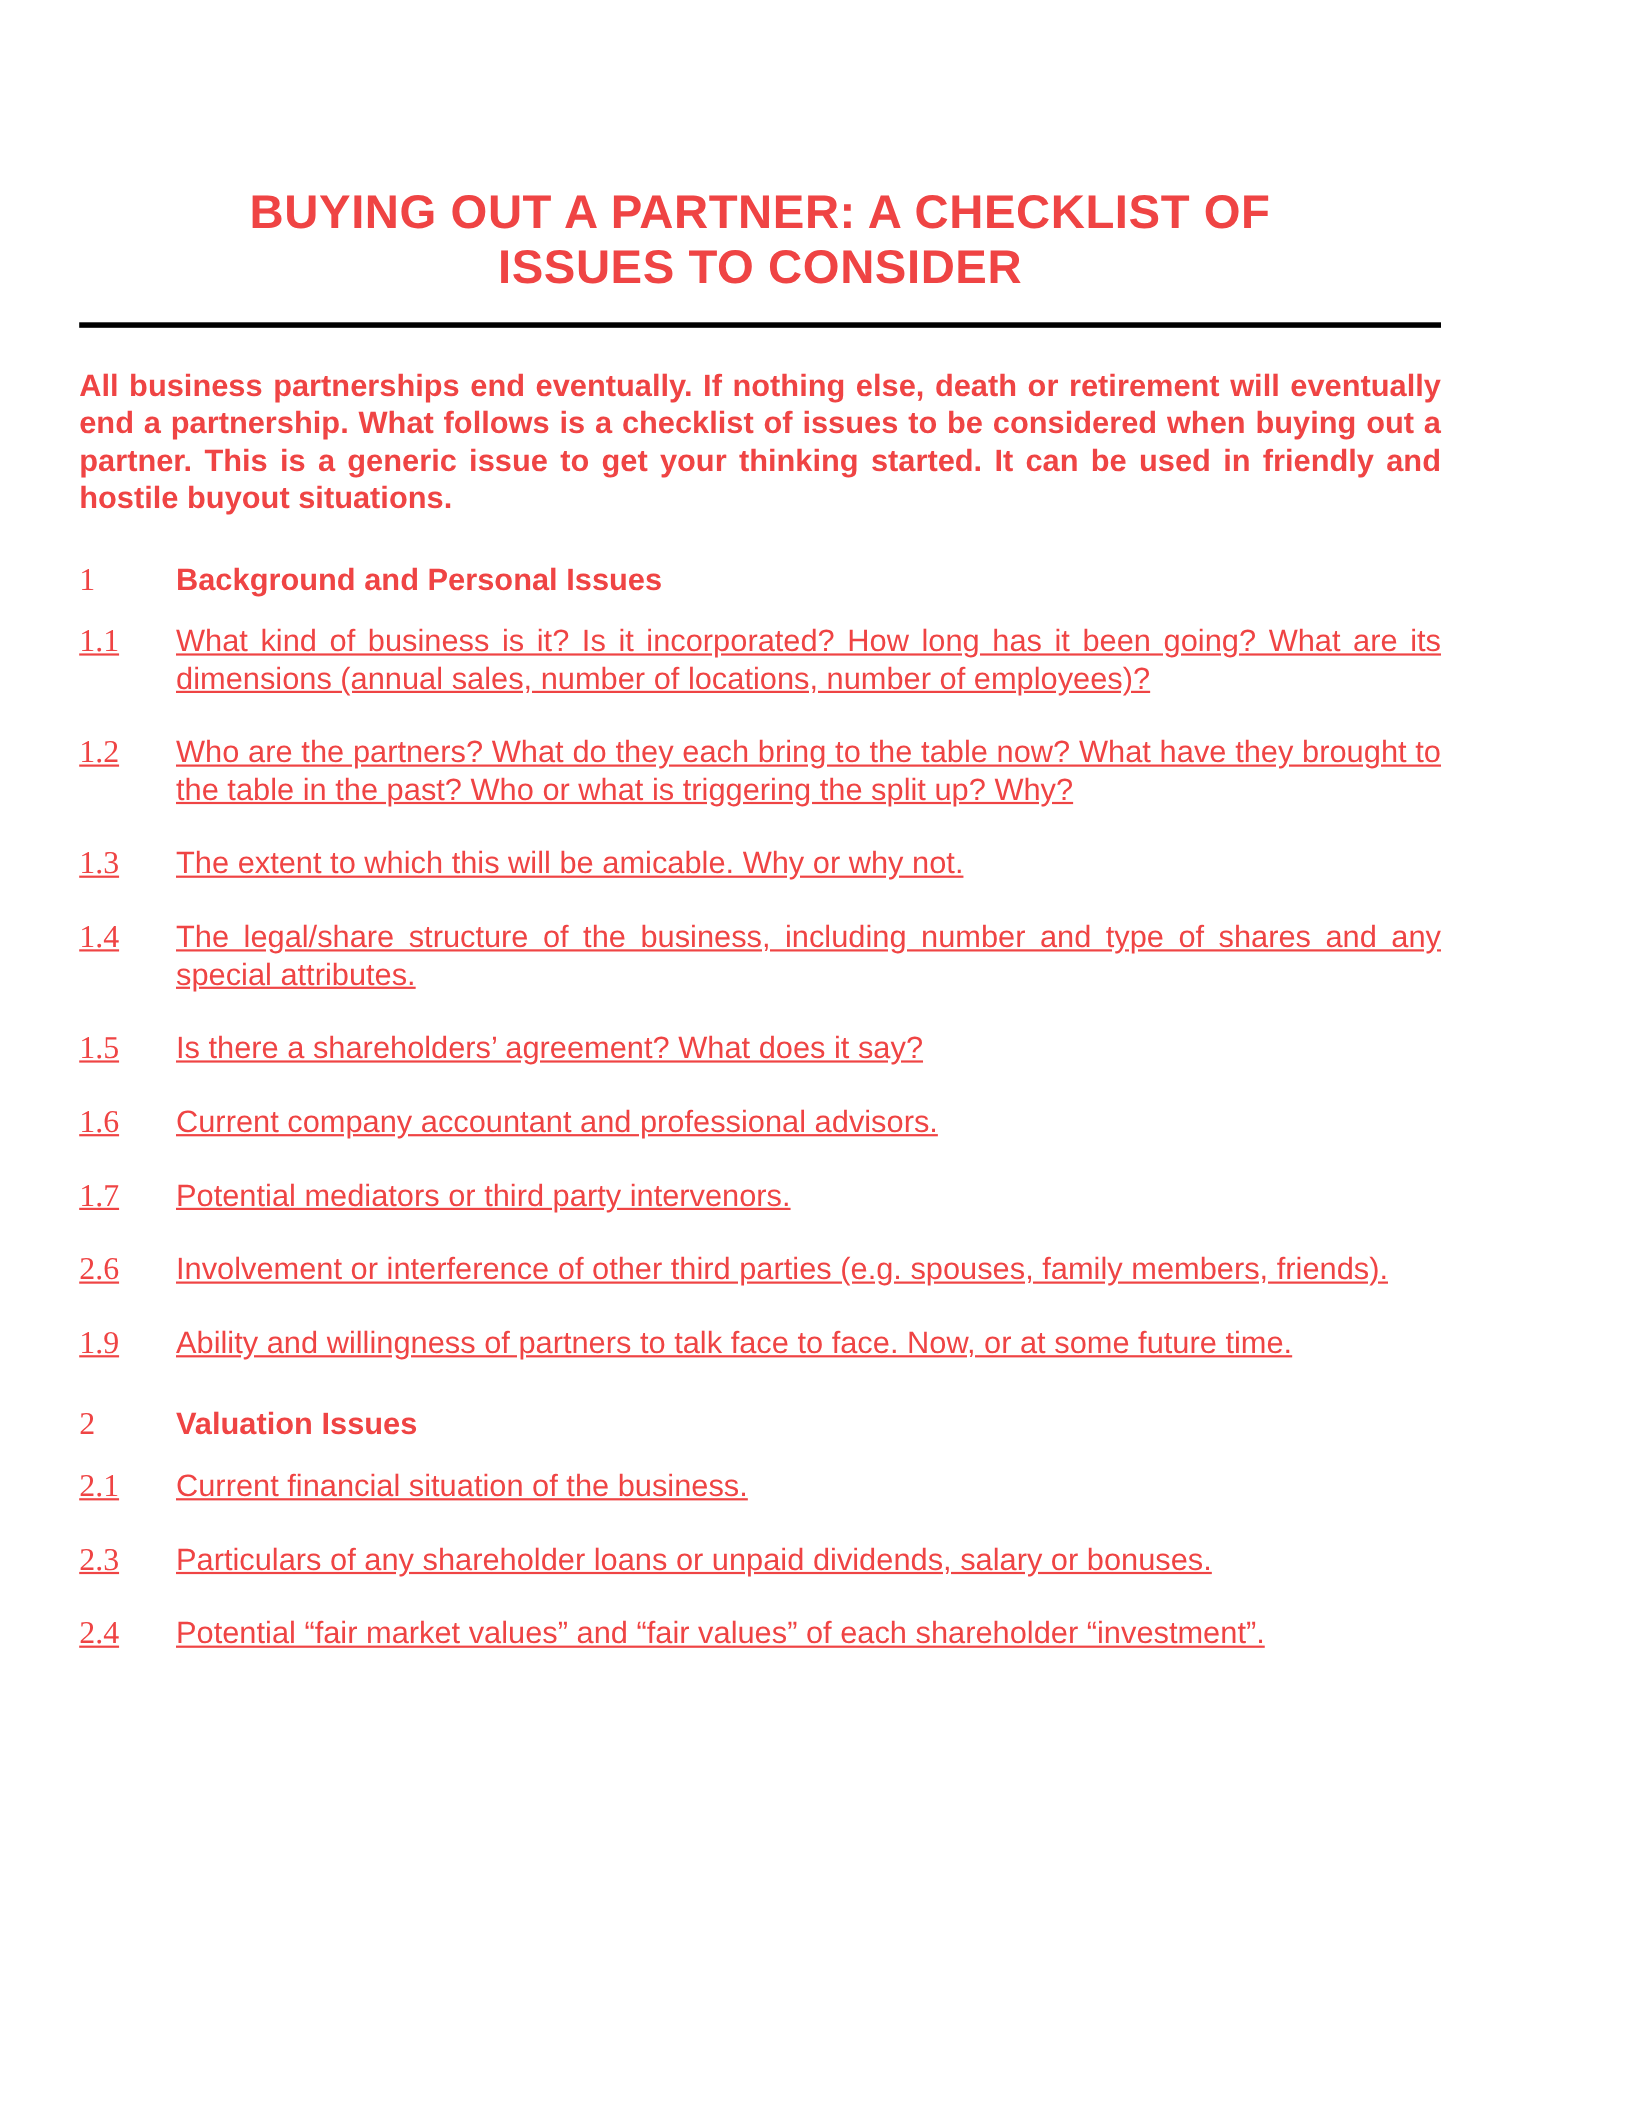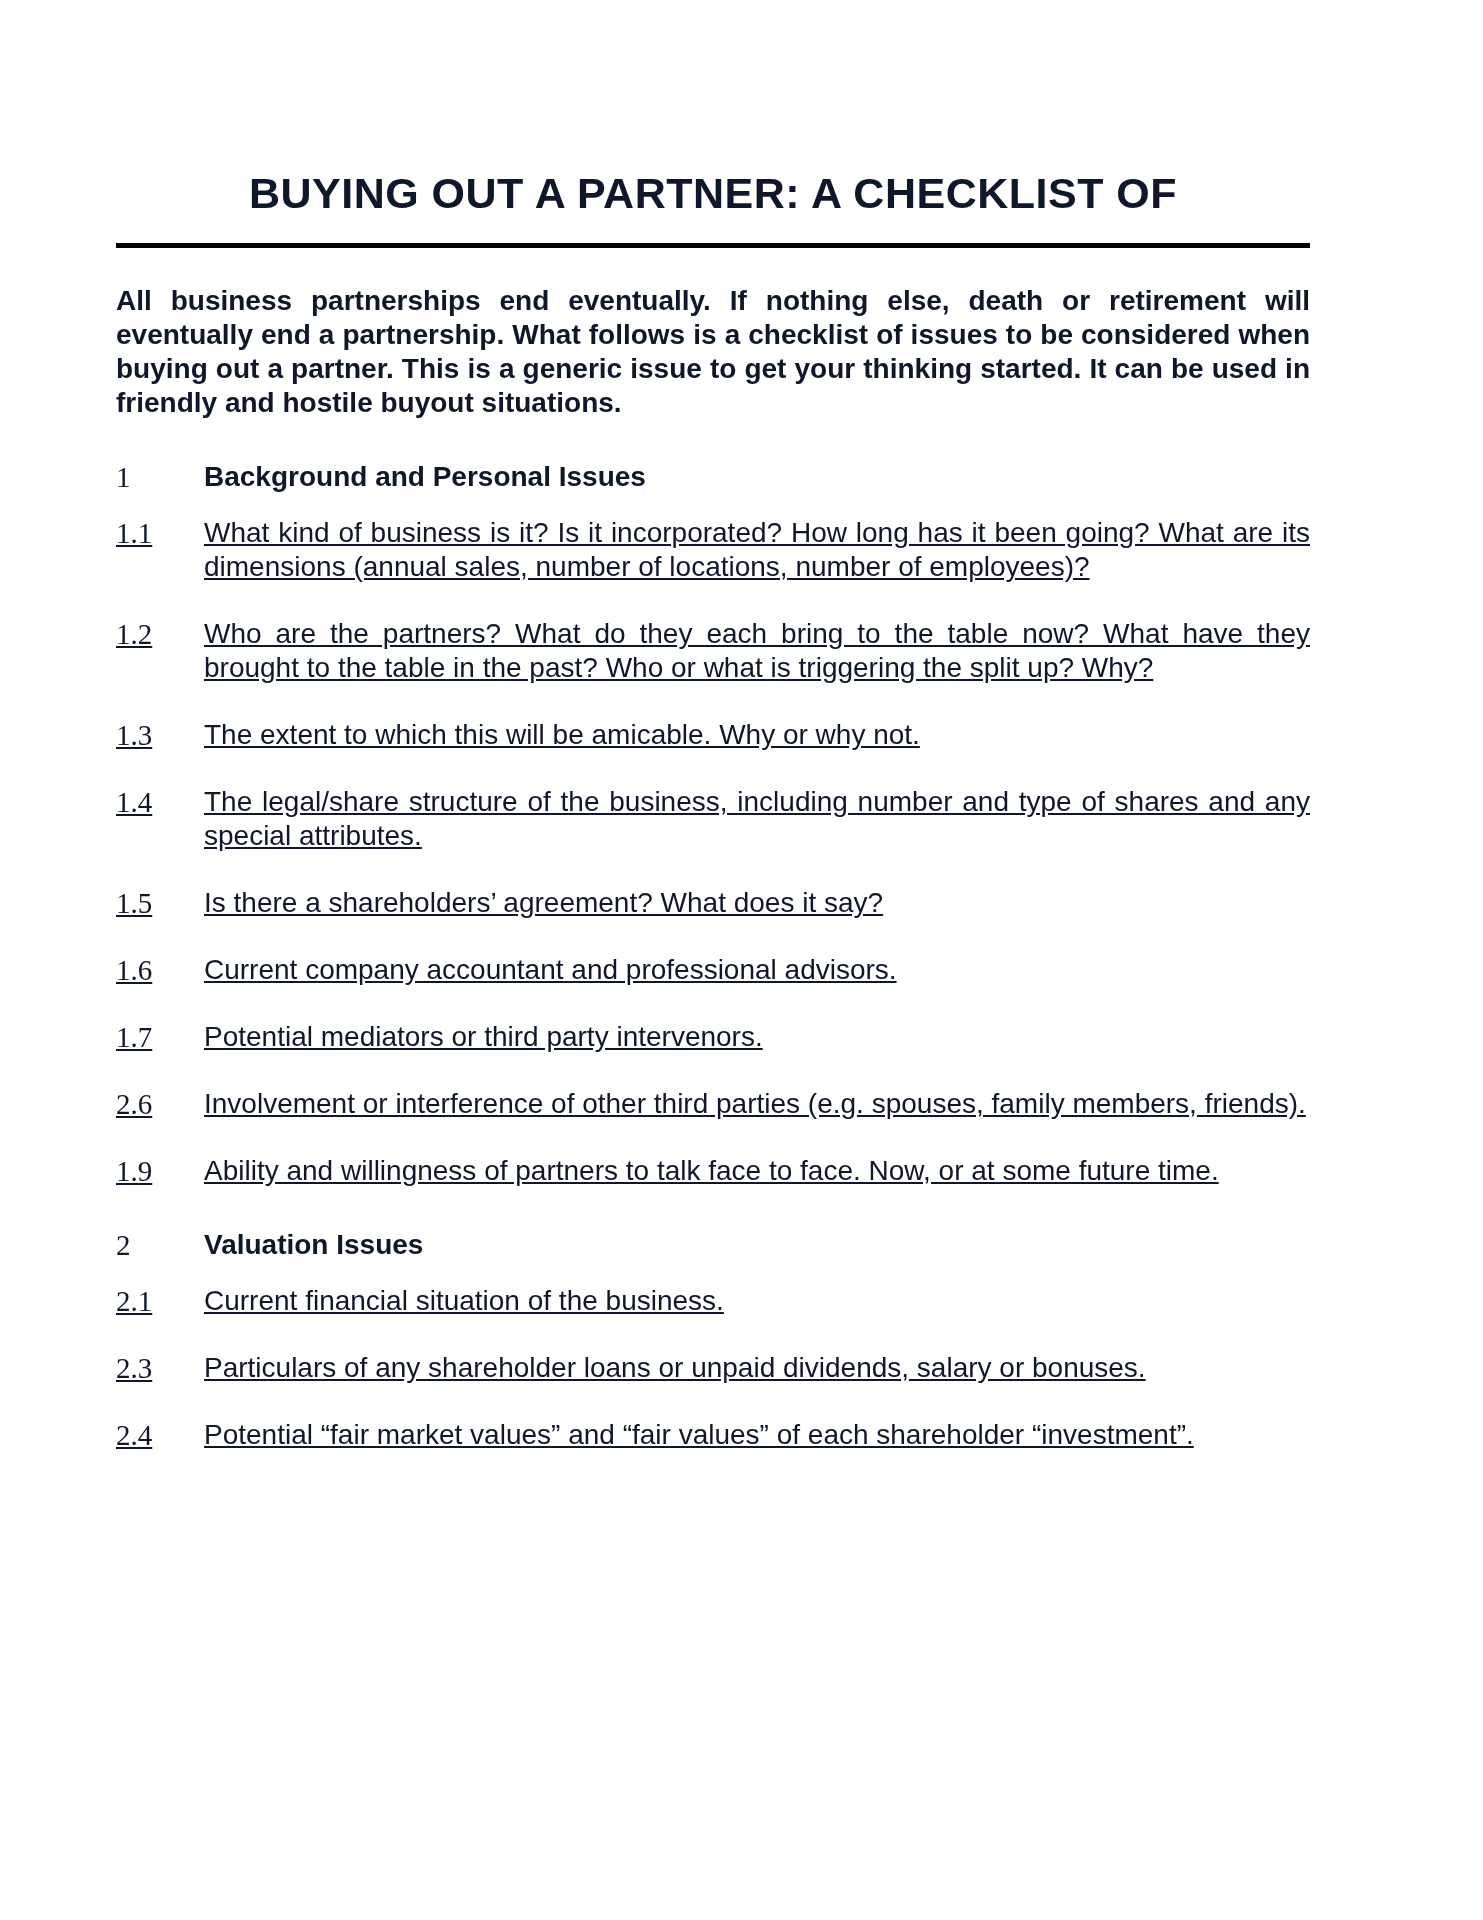--- a/index.html
+++ b/index.html
@@ -5,23 +5,23 @@
   html, body {
     margin: 0;
     padding: 0;
     background: #ffffff;
   }
   .page {
     position: relative;
     width: 1483px;
     height: 1920px;
     background: #ffffff;
-    color: #0f172a;
+    color: #ef4444;
     box-sizing: border-box;
-    padding: 168px 173px 0 116px;
+    padding: 168px 173px 0 72px;
     font-family: "Liberation Sans", sans-serif;
     overflow: hidden;
   }
   .doc-title {
     margin: 0;
     font-size: 43px;
     line-height: 50px;
     font-weight: bold;
     text-align: center;
     letter-spacing: 0.5px;
@@ -69,21 +69,21 @@
     flex: 1;
     font-size: 28px;
     line-height: 34px;
     text-align: justify;
   }
 </style>
 </head>
 <body>
 
 <div class="page">
-  <h1 class="doc-title"><span>BUYING OUT A PARTNER: A CHECKLIST OF</span><br></h1>
+  <h1 class="doc-title"><span>BUYING OUT A PARTNER: A CHECKLIST OF</span><br><span>ISSUES TO CONSIDER</span></h1>
   <div class="title-rule"></div>
   <p class="intro">All business partnerships end eventually. If nothing else, death or retirement will eventually end a partnership. What follows is a checklist of issues to be considered when buying out a partner. This is a generic issue to get your thinking started. It can be used in friendly and hostile buyout situations.</p>
   <div id="sections">
   <div class="section">
     <div class="row heading-row">
       <span class="num">1</span>
       <span class="section-heading">Background and Personal Issues</span>
     </div>
     <div class="items">
   <div class="row item-row">

